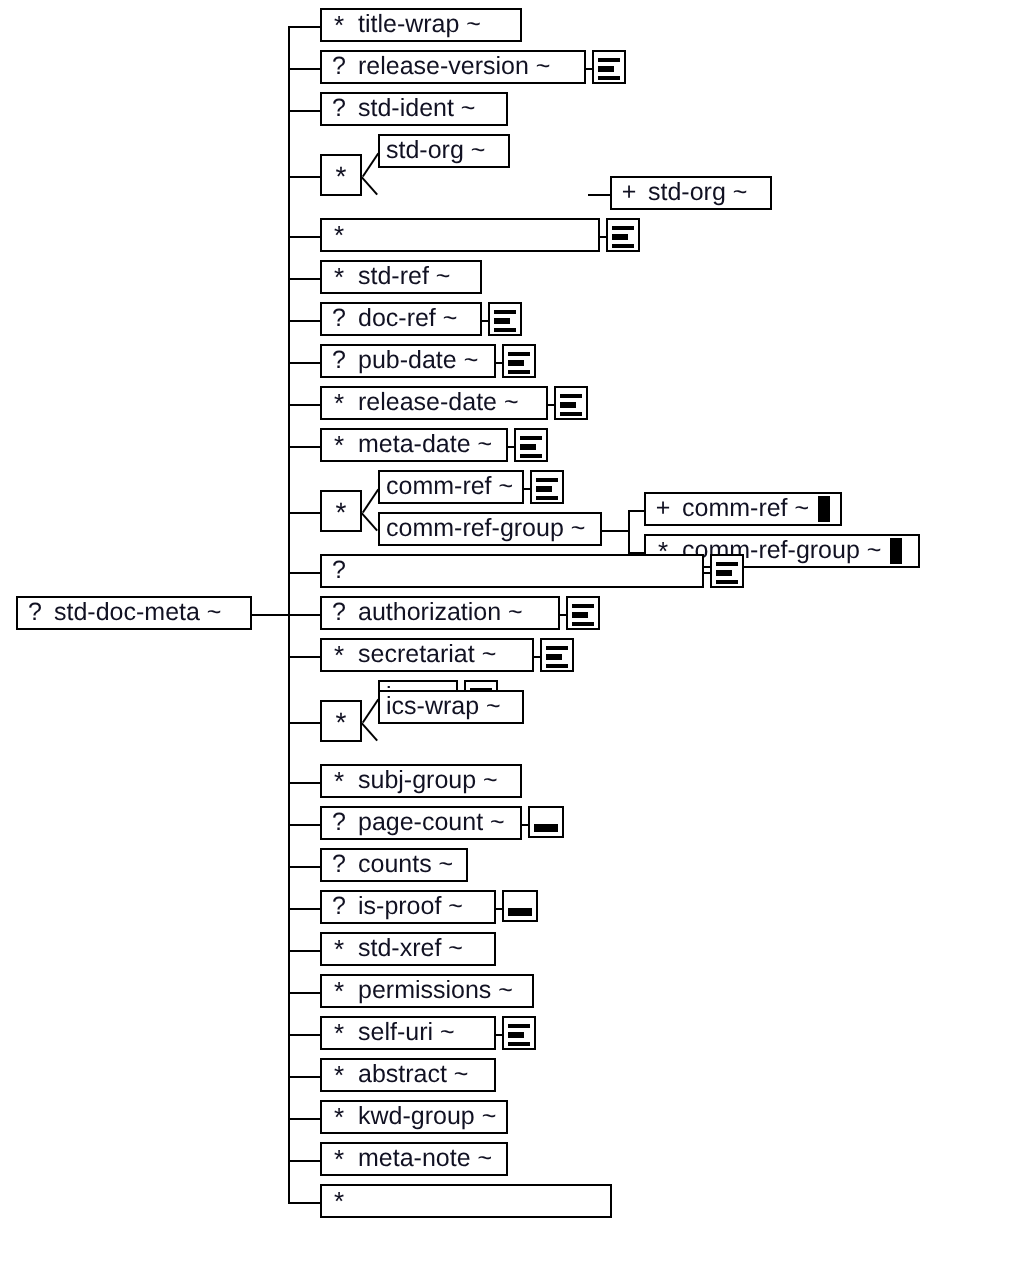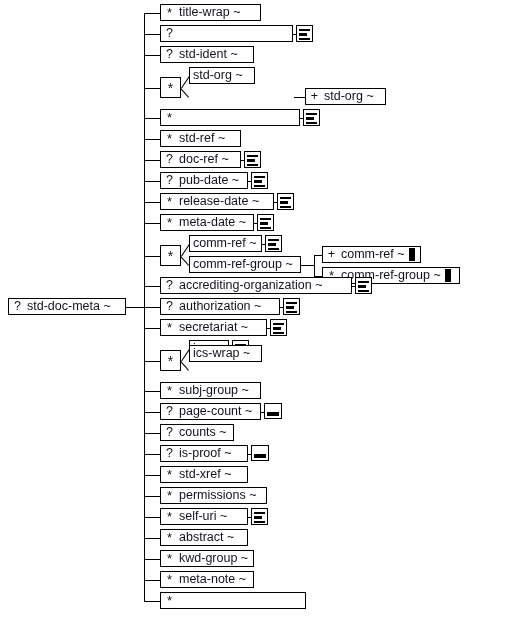--- a/index.html
+++ b/index.html
@@ -76,20 +76,21 @@
 <body>
 
 <div id="diagram">
     <div class="node" style="left: 160px; top: 4px; width: 101px;">
       <div class="occ star">*</div>
       <div class="lbl">title-wrap ~</div>
     </div>
     <div class="ln h" style="left: 144px; top: 13px; width: 16px; height: 1px;"></div>
     <div class="node" style="left: 160px; top: 25px; width: 133px;">
       <div class="occ">?</div>
+      <div class="lbl">release-version ~</div>
     </div>
     <div class="ic ic-lines" style="left: 296px; top: 25px; position: absolute;">
       <i></i>
       <i></i>
       <i></i>
     </div>
     <div class="ln h" style="left: 293px; top: 34px; width: 3px; height: 1px;"></div>
     <div class="ln h" style="left: 144px; top: 34px; width: 16px; height: 1px;"></div>
     <div class="node" style="left: 160px; top: 46px; width: 94px;">
       <div class="occ">?</div>
@@ -192,21 +193,20 @@
       <div class="bar"></div>
     </div>
     <div class="ln h" style="left: 314px; top: 276px; width: 8px; height: 1px;"></div>
     <div class="node" style="left: 322px; top: 267px; width: 138px;">
       <div class="occ star">*</div>
       <div class="lbl">comm-ref-group ~</div>
       <div class="bar"></div>
     </div>
     <div class="node" style="left: 160px; top: 277px; width: 192px;">
       <div class="occ">?</div>
-      <div class="lbl">accrediting-organization ~</div>
     </div>
     <div class="ic ic-lines" style="left: 355px; top: 277px; position: absolute;">
       <i></i>
       <i></i>
       <i></i>
     </div>
     <div class="ln h" style="left: 352px; top: 286px; width: 3px; height: 1px;"></div>
     <div class="ln h" style="left: 144px; top: 286px; width: 16px; height: 1px;"></div>
     <div class="node" style="left: 160px; top: 298px; width: 120px;">
       <div class="occ">?</div>

